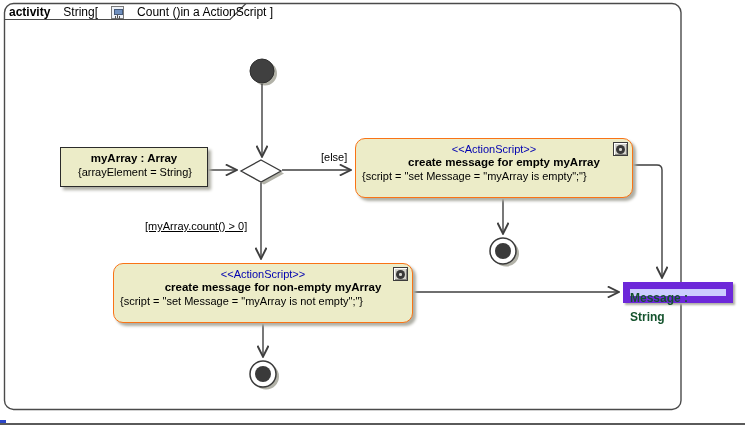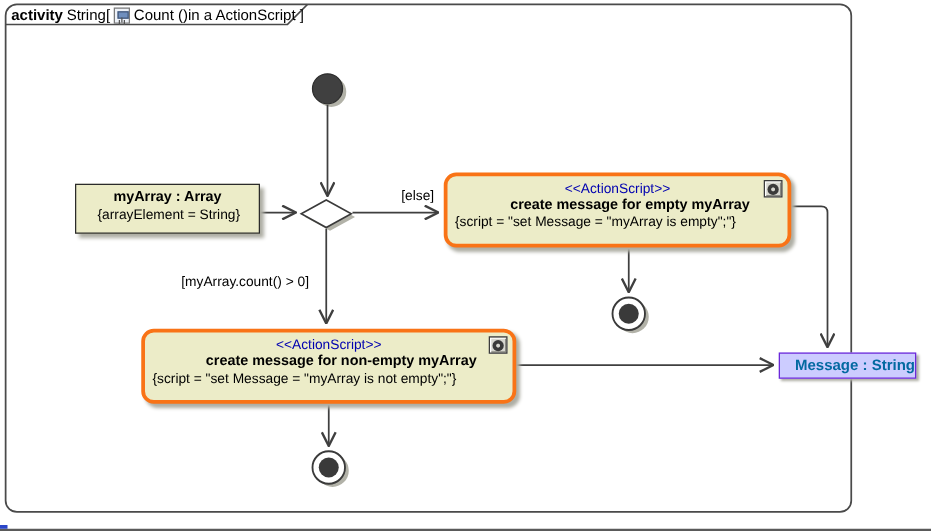--- a/index.html
+++ b/index.html
@@ -1,48 +1,48 @@
 <!DOCTYPE html>
 <html><head>
 <meta charset="utf-8">
 <style>
   html,body { margin:0; padding:0; background:#fff; font-family:"Liberation Sans",sans-serif; }
   .canvas { position:relative; width:745px; height:425px; background:#ffffff; overflow:hidden; }
   svg.overlay { position:absolute; left:0; top:0; z-index:1; }
 
   .frame-title { position:absolute; left:9px; top:5px; height:14px; z-index:3;
-    display:flex; align-items:flex-end; gap:3px; font-size:12px; color:#000; white-space:nowrap; }
+    display:flex; align-items:flex-end; gap:13px; font-size:12px; color:#000; white-space:nowrap; }
   .frame-title .kw { font-weight:bold; }
   .diagram-icon { display:inline-block; width:13px; height:13px; box-sizing:border-box;
     border:1px solid #7a7a7a; background:#eef2f8; position:relative; }
   .diagram-icon::before { content:""; position:absolute; left:2px; top:2px; width:7px; height:4px;
     background:#6f8fbe; border:1px solid #44597a; }
   .diagram-icon::after { content:""; position:absolute; left:5px; top:7px; width:1px; height:4px;
     background:#555; box-shadow:2px 2px 0 #555, -2px 2px 0 #555; }
 
   .node { position:absolute; box-sizing:border-box; z-index:2; }
   .obj-box { background:#ECECC8; border:1px solid #2b2b2b; box-shadow:3px 3px 3px #aeaea4;
     text-align:center; color:#000; }
   .obj-title { font-weight:bold; font-size:11.5px; margin-top:4px; }
   .obj-constraint { font-size:11px; text-align:left; padding-left:17px; margin-top:2px; }
 
-  .action-box { background:#ECECC8; border:3px solid #f97316; border-radius:10px;
+  .action-box { background:#ECECC8; border:1px solid #f97316; border-radius:10px;
     box-shadow:3px 3px 3px #aeaea4; text-align:center; color:#000; }
   .stereotype { display:block; font-size:11px; color:#0000B0; margin-top:4px; }
   .action-title { display:block; font-size:11.5px; font-weight:bold; margin-top:1px;padding-left:20px; }
   .action-script { display:block; font-size:11px; text-align:left; padding-left:6px; margin-top:2px; }
 
   .gear-btn { position:absolute; top:3px; right:4px; width:15px; height:14px; box-sizing:border-box;
     background:#d6d6cf; border:1px solid #3c3c3c;
     box-shadow:inset 1px 1px 0 #ffffff, inset -1px -1px 0 #8a8a84; }
   .gear { display:block; width:9px; height:9px; border-radius:50%; margin:1.5px auto 0;
     background:radial-gradient(circle at 50% 50%, #d6d6cf 0 1.2px, #3a3a3a 1.9px 100%); }
 
-  .msg-box { background:#CCCCFF; border:1px solid #6d28d9; box-shadow:2px 2px 2px #aeaea4;
-    font-size:12px; font-weight:bold; color:#0369a1; text-align:right; line-height:19px; }
+  .msg-box { background:#CCCCFF; border:7px solid #6d28d9; box-shadow:2px 2px 2px #aeaea4;
+    font-size:12px; font-weight:bold; color:#14532d; text-align:left; line-height:19px; }
 
   .guard { position:absolute; z-index:3; font-size:11px; color:#000; white-space:nowrap; }
 
   .window-bottom { position:absolute; left:0; top:423px; width:745px; height:2px; background:#5a5a5a; z-index:4; }
   .caret-artifact { position:absolute; left:0; top:420px; width:6px; height:3px; background:#2b46c8; z-index:5; }
 </style>
 </head>
 <body>
 
 <div class="canvas">
@@ -111,17 +111,17 @@
     <span class="gear-btn">
         <span class="gear"></span>
       </span>
   </div>
 
   <div class="node msg-box" style="left: 623px; top: 282px; width: 110px; height: 21px; background-color: rgb(204, 204, 255);">
     <span>Message : String</span>
   </div>
 
   <div class="guard" style="left:321px; top:151px;">[else]</div>
-  <div class="guard" style="left:145px; top:220px;">[myArray.count() &gt; 0]</div>
+  <div class="guard" style="left:145px; top:220px;text-decoration:underline;">[myArray.count() &gt; 0]</div>
 
   <div class="window-bottom"></div>
   <div class="caret-artifact"></div>
 </div>
 
 </body></html>

